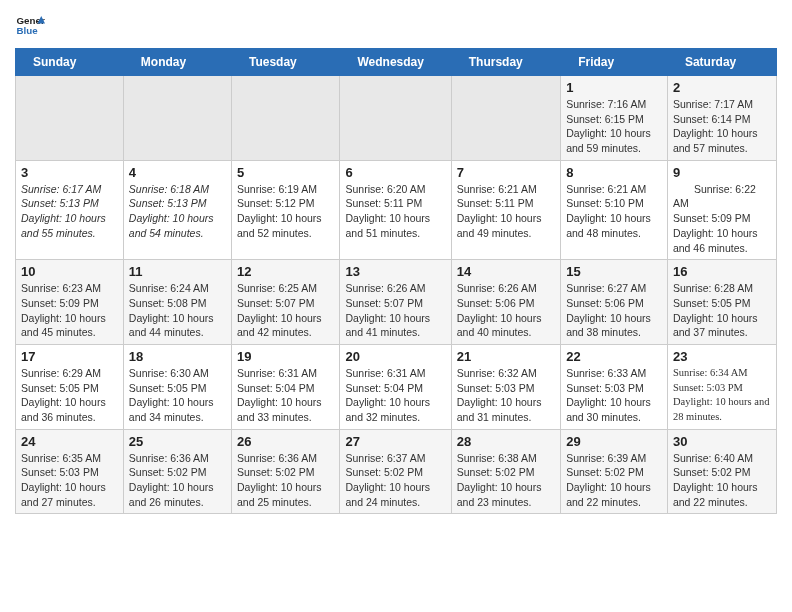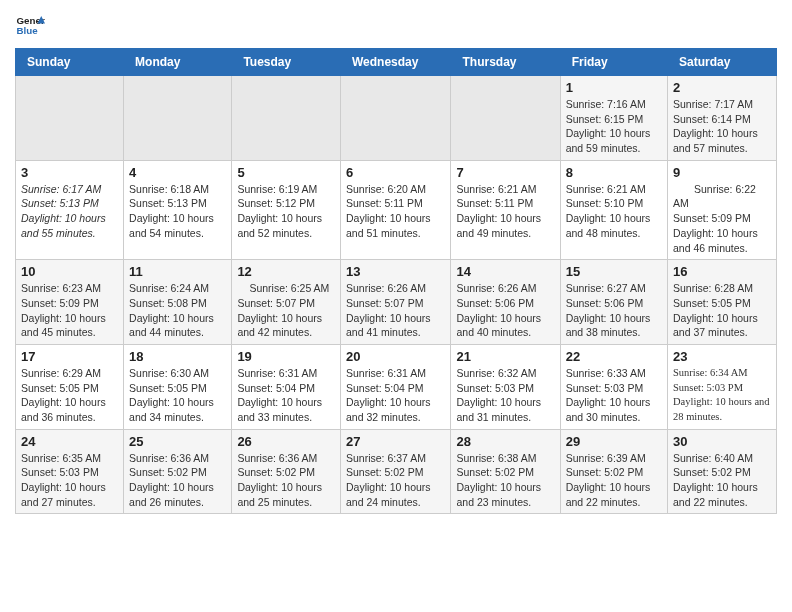--- a/index.html
+++ b/index.html
@@ -39,21 +39,21 @@
       color: #444;
     }
     table {
       width: 100%;
       border-collapse: collapse;
       font-size: 11px;
     }
     thead tr th {
       background: #2a6db5;
       color: #fff;
-      padding: 6px 11px;
+      padding: 6px 17px;
       text-align: left;
       font-size: 12px;
       font-weight: bold;
       border: 1px solid #2a6db5;
     }
     tbody tr td {
       vertical-align: top;
       padding: 4px 5px;
       border: 1px solid #ccc;
       height: 78px;
@@ -119,21 +119,21 @@
 Sunset: 6:15 PM
 Daylight: 10 hours and 59 minutes.</span></td>
         <td><span class="day-number">2</span><span class="cell-text" style="white-space: pre-line;">Sunrise: 7:17 AM
 Sunset: 6:14 PM
 Daylight: 10 hours and 57 minutes.</span></td>
       </tr>
       <tr>
         <td><span class="day-number">3</span><span class="cell-text" style="white-space: pre-line; font-style: italic;">Sunrise: 6:17 AM
 Sunset: 5:13 PM
 Daylight: 10 hours and 55 minutes.</span></td>
-        <td><span class="day-number">4</span><span class="cell-text" style="white-space: pre-line;">Sunrise: 6:18 AM
+        <td><span class="day-number">4</span><span class="cell-text" style="white-space: pre-line; font-style: italic;">Sunrise: 6:18 AM
 Sunset: 5:13 PM
 Daylight: 10 hours and 54 minutes.</span></td>
         <td><span class="day-number">5</span><span class="cell-text" style="white-space: pre-line;">Sunrise: 6:19 AM
 Sunset: 5:12 PM
 Daylight: 10 hours and 52 minutes.</span></td>
         <td><span class="day-number">6</span><span class="cell-text" style="white-space: pre-line;">Sunrise: 6:20 AM
 Sunset: 5:11 PM
 Daylight: 10 hours and 51 minutes.</span></td>
         <td><span class="day-number">7</span><span class="cell-text" style="white-space: pre-line;">Sunrise: 6:21 AM
 Sunset: 5:11 PM
@@ -145,21 +145,21 @@
 Sunset: 5:09 PM
 Daylight: 10 hours and 46 minutes.</span></td>
       </tr>
       <tr>
         <td><span class="day-number">10</span><span class="cell-text" style="white-space: pre-line;">Sunrise: 6:23 AM
 Sunset: 5:09 PM
 Daylight: 10 hours and 45 minutes.</span></td>
         <td><span class="day-number">11</span><span class="cell-text" style="white-space: pre-line;">Sunrise: 6:24 AM
 Sunset: 5:08 PM
 Daylight: 10 hours and 44 minutes.</span></td>
-        <td><span class="day-number">12</span><span class="cell-text" style="white-space: pre-line; margin-left: 12px;">Sunrise: 6:25 AM
+        <td><span class="day-number">12</span><span class="cell-text" style="white-space: pre-line;">Sunrise: 6:25 AM
 Sunset: 5:07 PM
 Daylight: 10 hours and 42 minutes.</span></td>
         <td><span class="day-number">13</span><span class="cell-text" style="white-space: pre-line;">Sunrise: 6:26 AM
 Sunset: 5:07 PM
 Daylight: 10 hours and 41 minutes.</span></td>
         <td><span class="day-number">14</span><span class="cell-text" style="white-space: pre-line;">Sunrise: 6:26 AM
 Sunset: 5:06 PM
 Daylight: 10 hours and 40 minutes.</span></td>
         <td><span class="day-number">15</span><span class="cell-text" style="white-space: pre-line;">Sunrise: 6:27 AM
 Sunset: 5:06 PM

